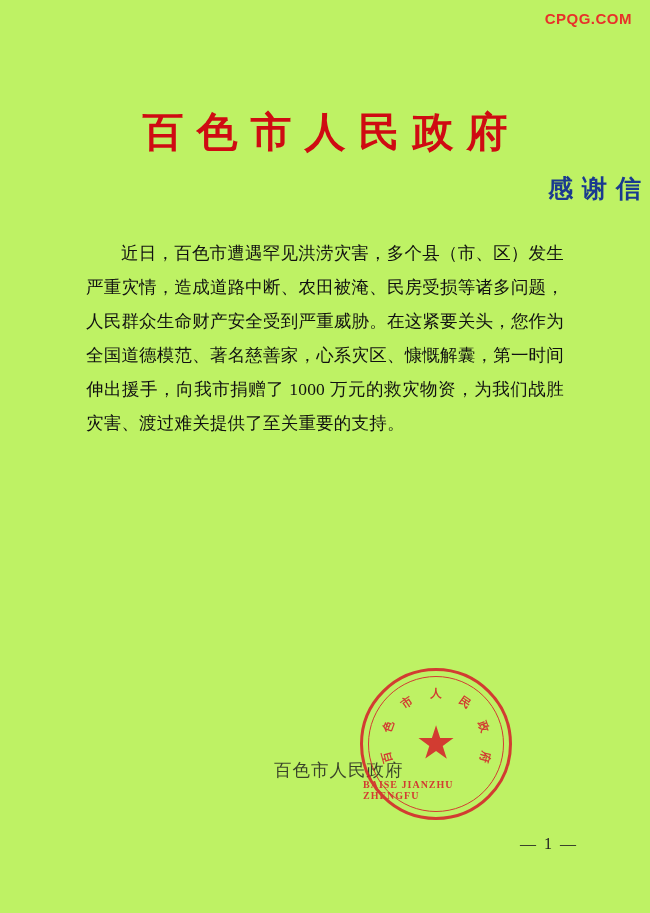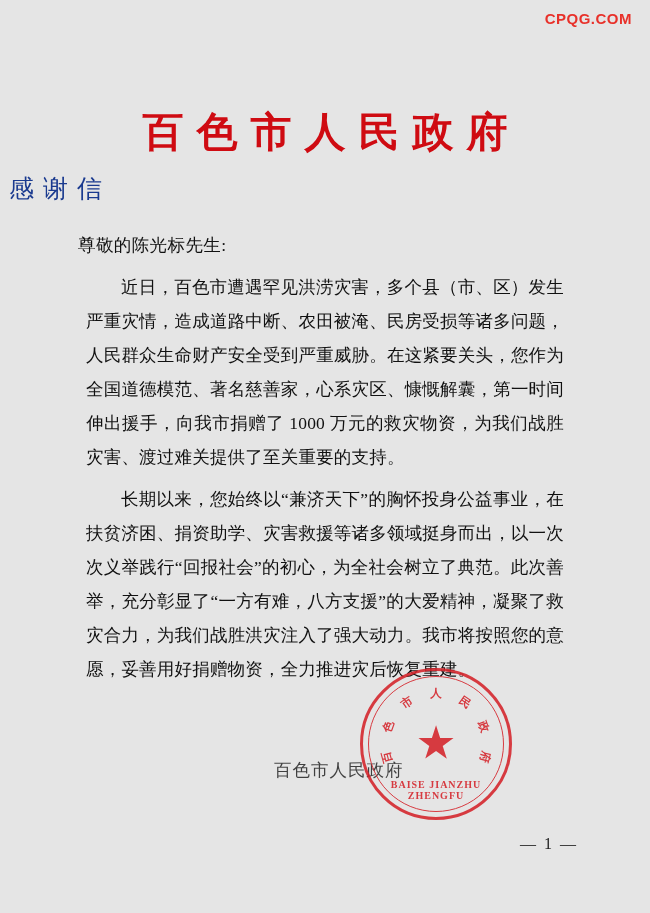--- a/index.html
+++ b/index.html
@@ -11,21 +11,21 @@
     width: 650px;
     height: 913px;
     position: relative;
     font-family: "Liberation Serif", "DejaVu Serif", serif;
     overflow: hidden;
   }
 
   .page {
     position: absolute;
     inset: 0;
-    background: #e5e5e5;
+    background: #bef264;
   }
 
   
   .watermark {
     position: absolute;
     top: 10px;
     right: 18px;
     color: #e8312a;
     font-family: "Liberation Sans", sans-serif;
     font-weight: bold;
@@ -47,23 +47,23 @@
     letter-spacing: 13px;
     text-indent: 13px;
     white-space: nowrap;
   }
 
   .doc-subtitle {
     position: absolute;
     top: 172px;
     left: 0;
     right: 0;
-    text-align: left;
+    text-align: right;
     color: #1a3a8f;
-    font-weight: normal;
+    font-weight: bold;
     font-size: 25px;
     letter-spacing: 9px;
     text-indent: 9px;
   }
 
   .body-wrap {
     position: absolute;
     top: 228px;
     left: 78px;
     width: 494px;
@@ -135,21 +135,21 @@
     font-weight: bold;
     color: #d5232a;
     transform-origin: 0 0;
     white-space: pre;
   }
   .seal-bottom-text {
     position: absolute;
     left: 0;
     right: 0;
     bottom: 16px;
-    text-align: center;
+    text-align: left;
     font-size: 10px;
     font-weight: bold;
     color: #d5232a;
     letter-spacing: 1px;
   }
 
   .sign-name {
     position: absolute;
     left: 196px;
     top: 98px;
@@ -181,23 +181,21 @@
 <body>
 
 <div class="page">
 
   <div class="watermark">CPQG.COM</div>
 
   <div class="doc-header">百色市人民政府</div>
   <div class="doc-subtitle">感谢信</div>
 
   <div class="body-wrap">
-    <div class="salutation">尊敬的陈光标先生:</div>
     <p class="para">近日，百色市遭遇罕见洪涝灾害，多个县（市、区）发生严重灾情，造成道路中断、农田被淹、民房受损等诸多问题，人民群众生命财产安全受到严重威胁。在这紧要关头，您作为全国道德模范、著名慈善家，心系灾区、慷慨解囊，第一时间伸出援手，向我市捐赠了 1000 万元的救灾物资，为我们战胜灾害、渡过难关提供了至关重要的支持。</p>
-    <p class="para">长期以来，您始终以“兼济天下”的胸怀投身公益事业，在扶贫济困、捐资助学、灾害救援等诸多领域挺身而出，以一次次义举践行“回报社会”的初心，为全社会树立了典范。此次善举，充分彰显了“一方有难，八方支援”的大爱精神，凝聚了救灾合力，为我们战胜洪灾注入了强大动力。我市将按照您的意愿，妥善用好捐赠物资，全力推进灾后恢复重建。</p>
   </div>
 
   <div class="sign-block">
     <div class="sign-name">百色市人民政府</div>
 
     <div class="seal">
       <div class="seal-inner"></div>
       <div class="seal-arc-text" id="seal-arc">
           <span style="transform: rotate(-105deg) translate(-50%, -58px) rotate(0deg);">百</span>
           <span style="transform: rotate(-70deg) translate(-50%, -58px) rotate(0deg);">色</span>

